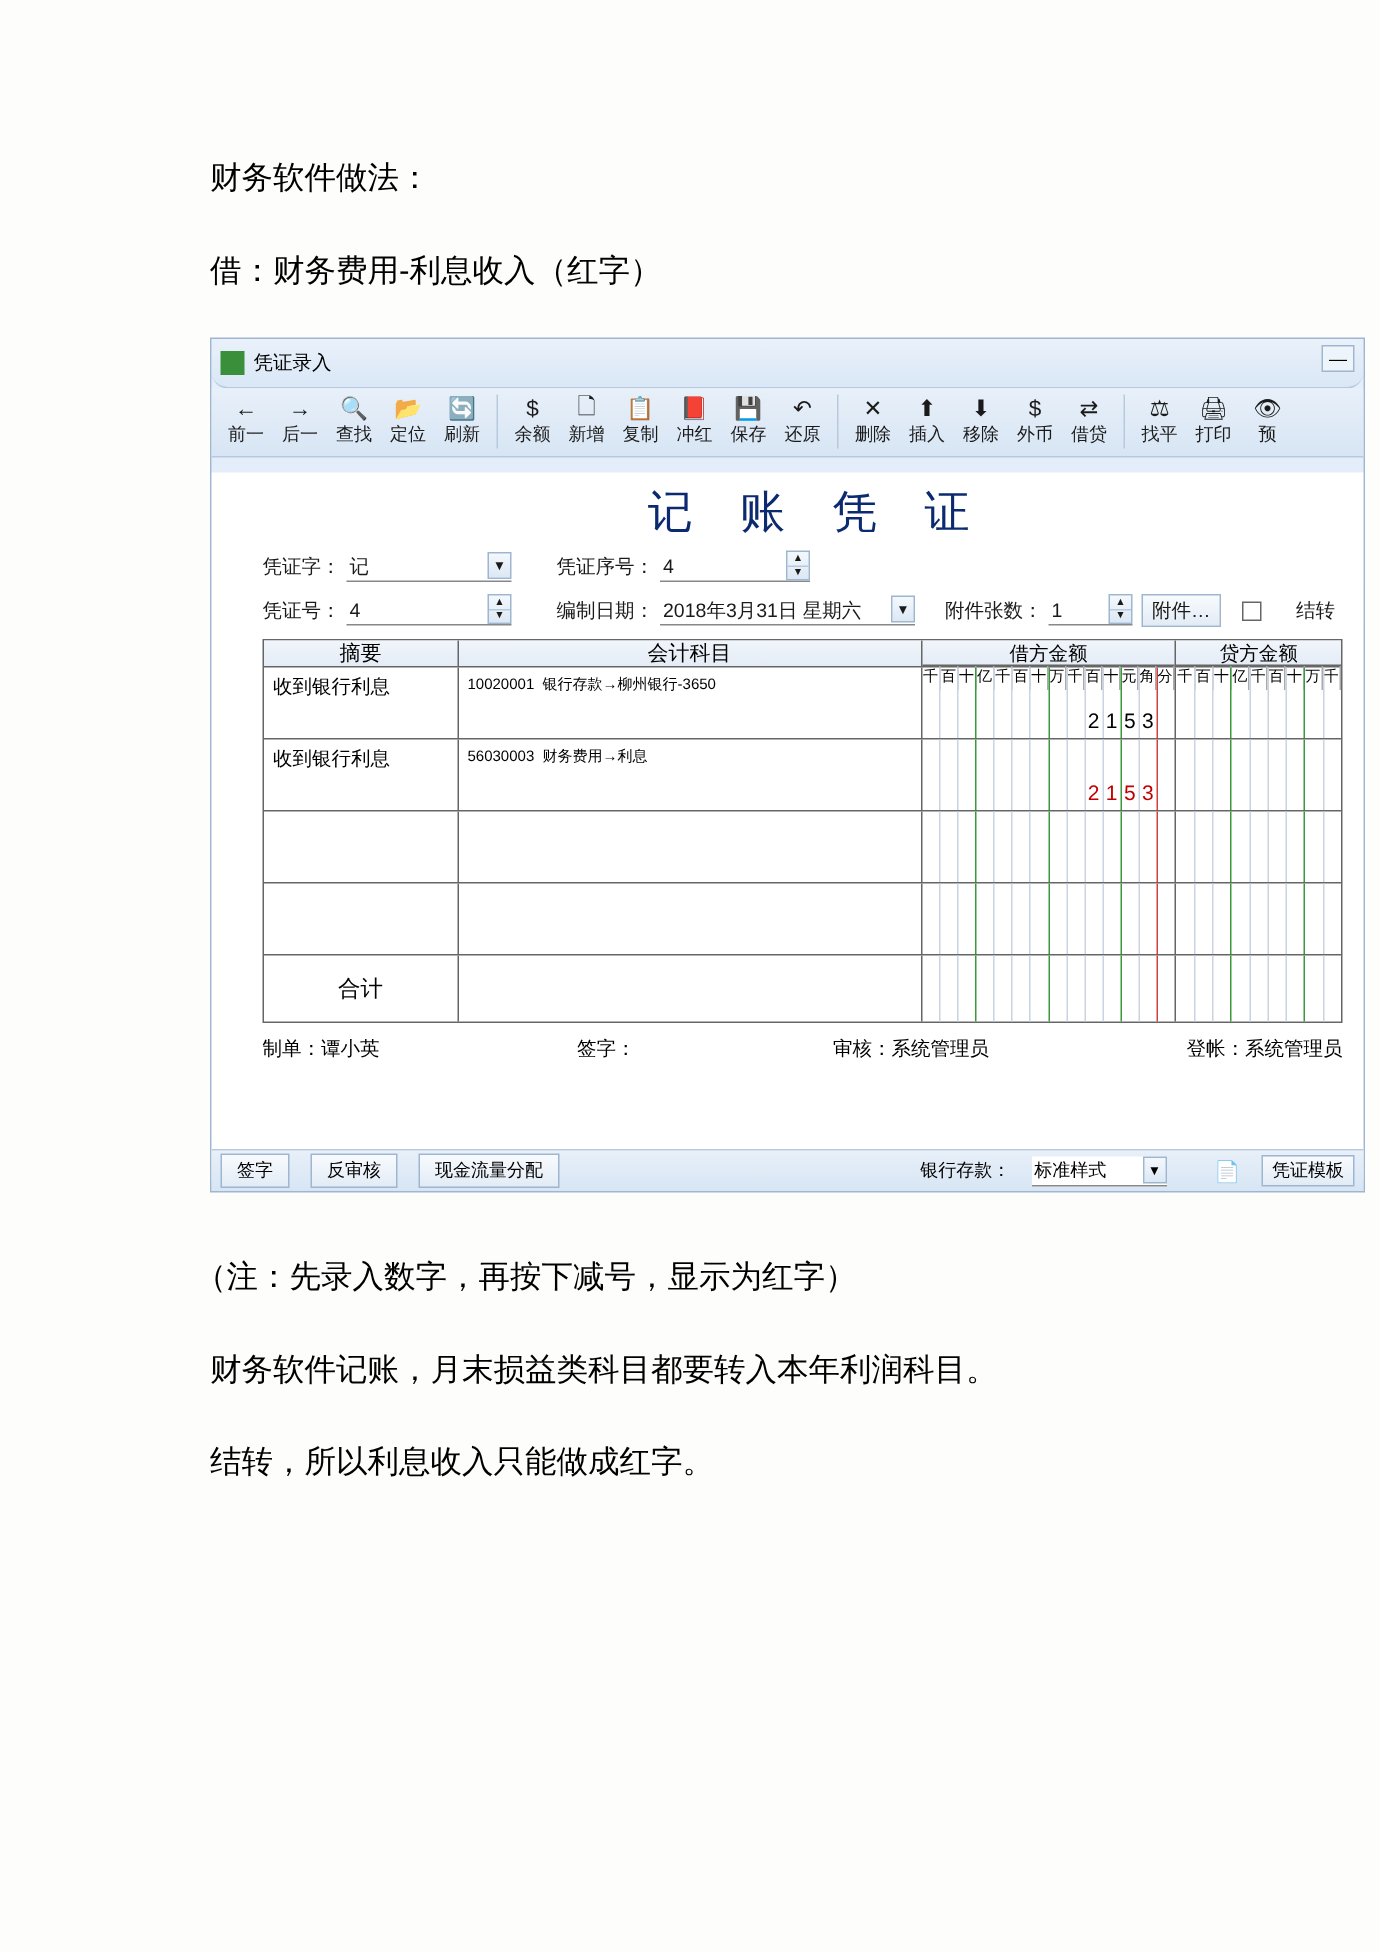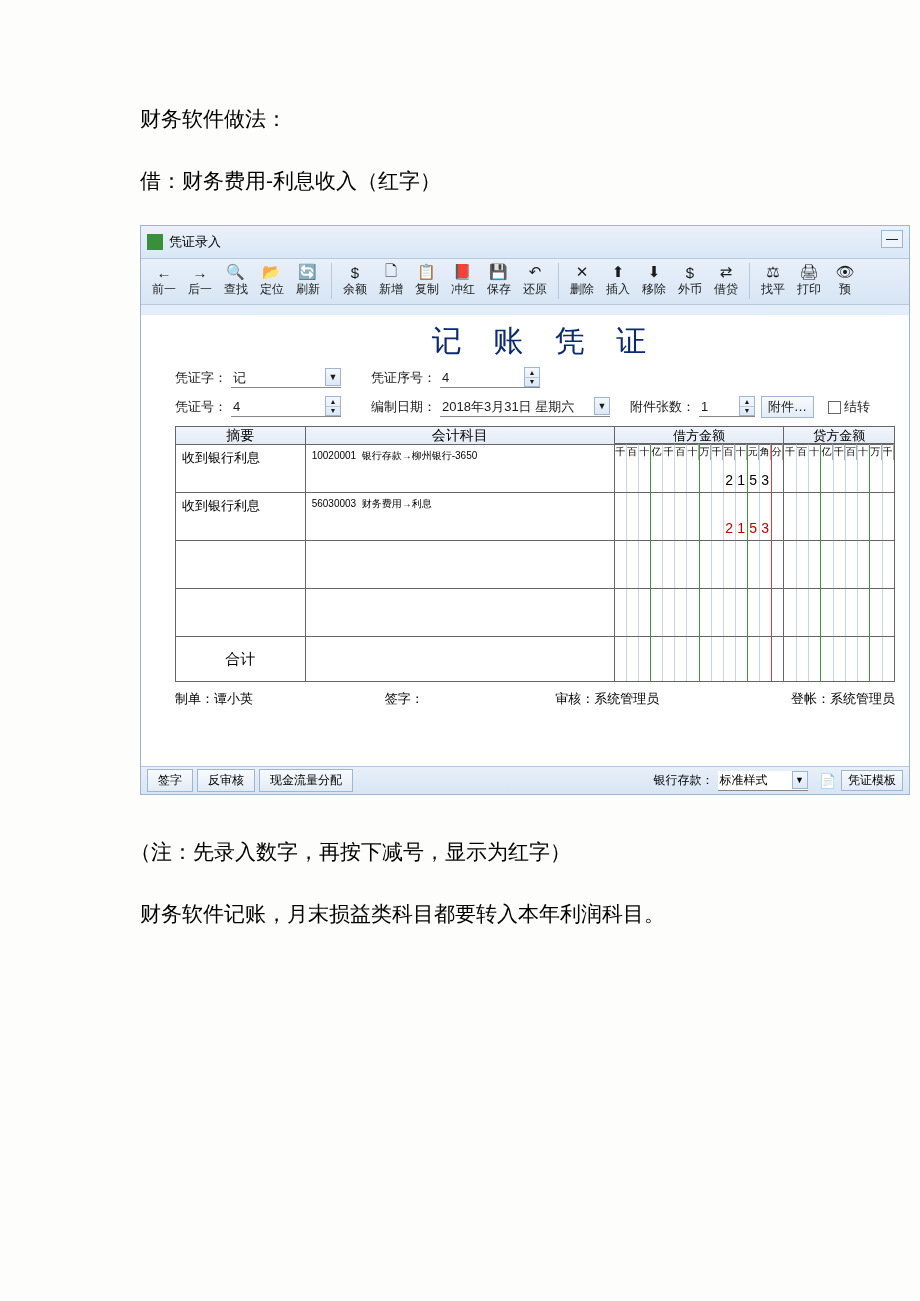--- a/index.html
+++ b/index.html
@@ -29,20 +29,21 @@
     overflow: hidden;
     font-size: 13px;
   }
   .titlebar {
     height: 28px;
     display: flex;
     align-items: center;
     padding: 16px 6px;
     background: linear-gradient(#eaf1fa, #d9e7f6);
     border-bottom: 1px solid #b8c9dd;
+    border-radius: 11px;
   }
   .titlebar .ico {
     width: 16px; height: 16px; background: #3a8f3a; margin-right: 6px;
     display: inline-block;
   }
   .winbtn {
     position: absolute; right: 6px; top: 4px;
     width: 22px; height: 18px; border: 1px solid #9fb6d0; background: #eef4fb;
     text-align: center; line-height: 16px; font-size: 12px;
   }
@@ -94,21 +95,21 @@
   }
   .field .spinner {
     position:absolute; right:0; top:-1px; width:16px; height:20px;
     border:1px solid #9fb6d0; background:linear-gradient(#f4f8fd,#dce8f4);
     display:flex; flex-direction:column;
   }
   .field .spinner div{flex:1; font-size:7px; display:flex; align-items:center; justify-content:center;}
   .field .spinner div:first-child{border-bottom:1px solid #b8c9dd;}
   .wide { min-width: 170px; }
   .narrow { min-width: 56px; }
-  .chk { display:inline-flex; align-items:center; }
+  .chk { display:inline-flex; align-items:center;gap:20px; }
   .chk .box{width:13px;height:13px;border:1px solid #666;margin-right:3px;background:#fff;}
   
   .grid {
     margin: 6px 0 0 34px;
     border: 1px solid #666;
     width: 720px;
   }
   .grid-row { display:flex; height:48px; border-bottom:1px solid #666; }
   .grid-row.header { height:18px; background:linear-gradient(#f0f5fb,#e4ecf6); }
   .grid-row.total { height:44px; }
@@ -129,21 +130,21 @@
   .digit-cells span:last-child{border-right:none;}
   .num-overlay { position:absolute; bottom:4px; left:0; right:0; display:flex; }
   .num-overlay span { flex:1; text-align:center; font-size:14px; }
   .red-num { color:#c00000; font-weight:500; }
   .footer-line {
     display:flex; padding:8px 14px 6px 34px; font-size:13px; justify-content:space-between;
   }
   .footer-line .seg{display:flex; align-items:center;}
   .btnbar {
     height:28px; background:linear-gradient(#e8f0f9,#d7e5f4); border-top:1px solid #b8c9dd;
-    display:flex; align-items:center; padding:0 6px; gap:4px; font-size:12px;
+    display:flex; align-items:center; padding:0 6px; gap:14px; font-size:12px;
     position:absolute; bottom:0; left:0; right:0;
   }
   .btn { padding:2px 10px; border:1px solid #9fb6d0; background:linear-gradient(#f8fbfe,#e2ebf5); cursor:pointer;}
   .btnbar .field{min-width:90px;}
 </style>
 </head>
 <body>
 
 <div class="page">
   <div class="doc-text">
@@ -575,14 +576,15 @@
       </span>
       <span style="width:4px;"></span>
       <span style="color:#b04040; font-size:14px;">📄</span>
       <span class="btn" style="padding:1px 6px;">凭证模板</span>
     </div>
   </div>
 
   <div class="doc-text">
     <p style="margin-left:-10px;">（注：先录入数字，再按下减号，显示为红字）</p>
     <p>财务软件记账，月末损益类科目都要转入本年利润科目。</p>
+    <p style="margin-top:10px;">结转，所以利息收入只能做成红字。</p>
   </div>
 </div>
 
 </body></html>

